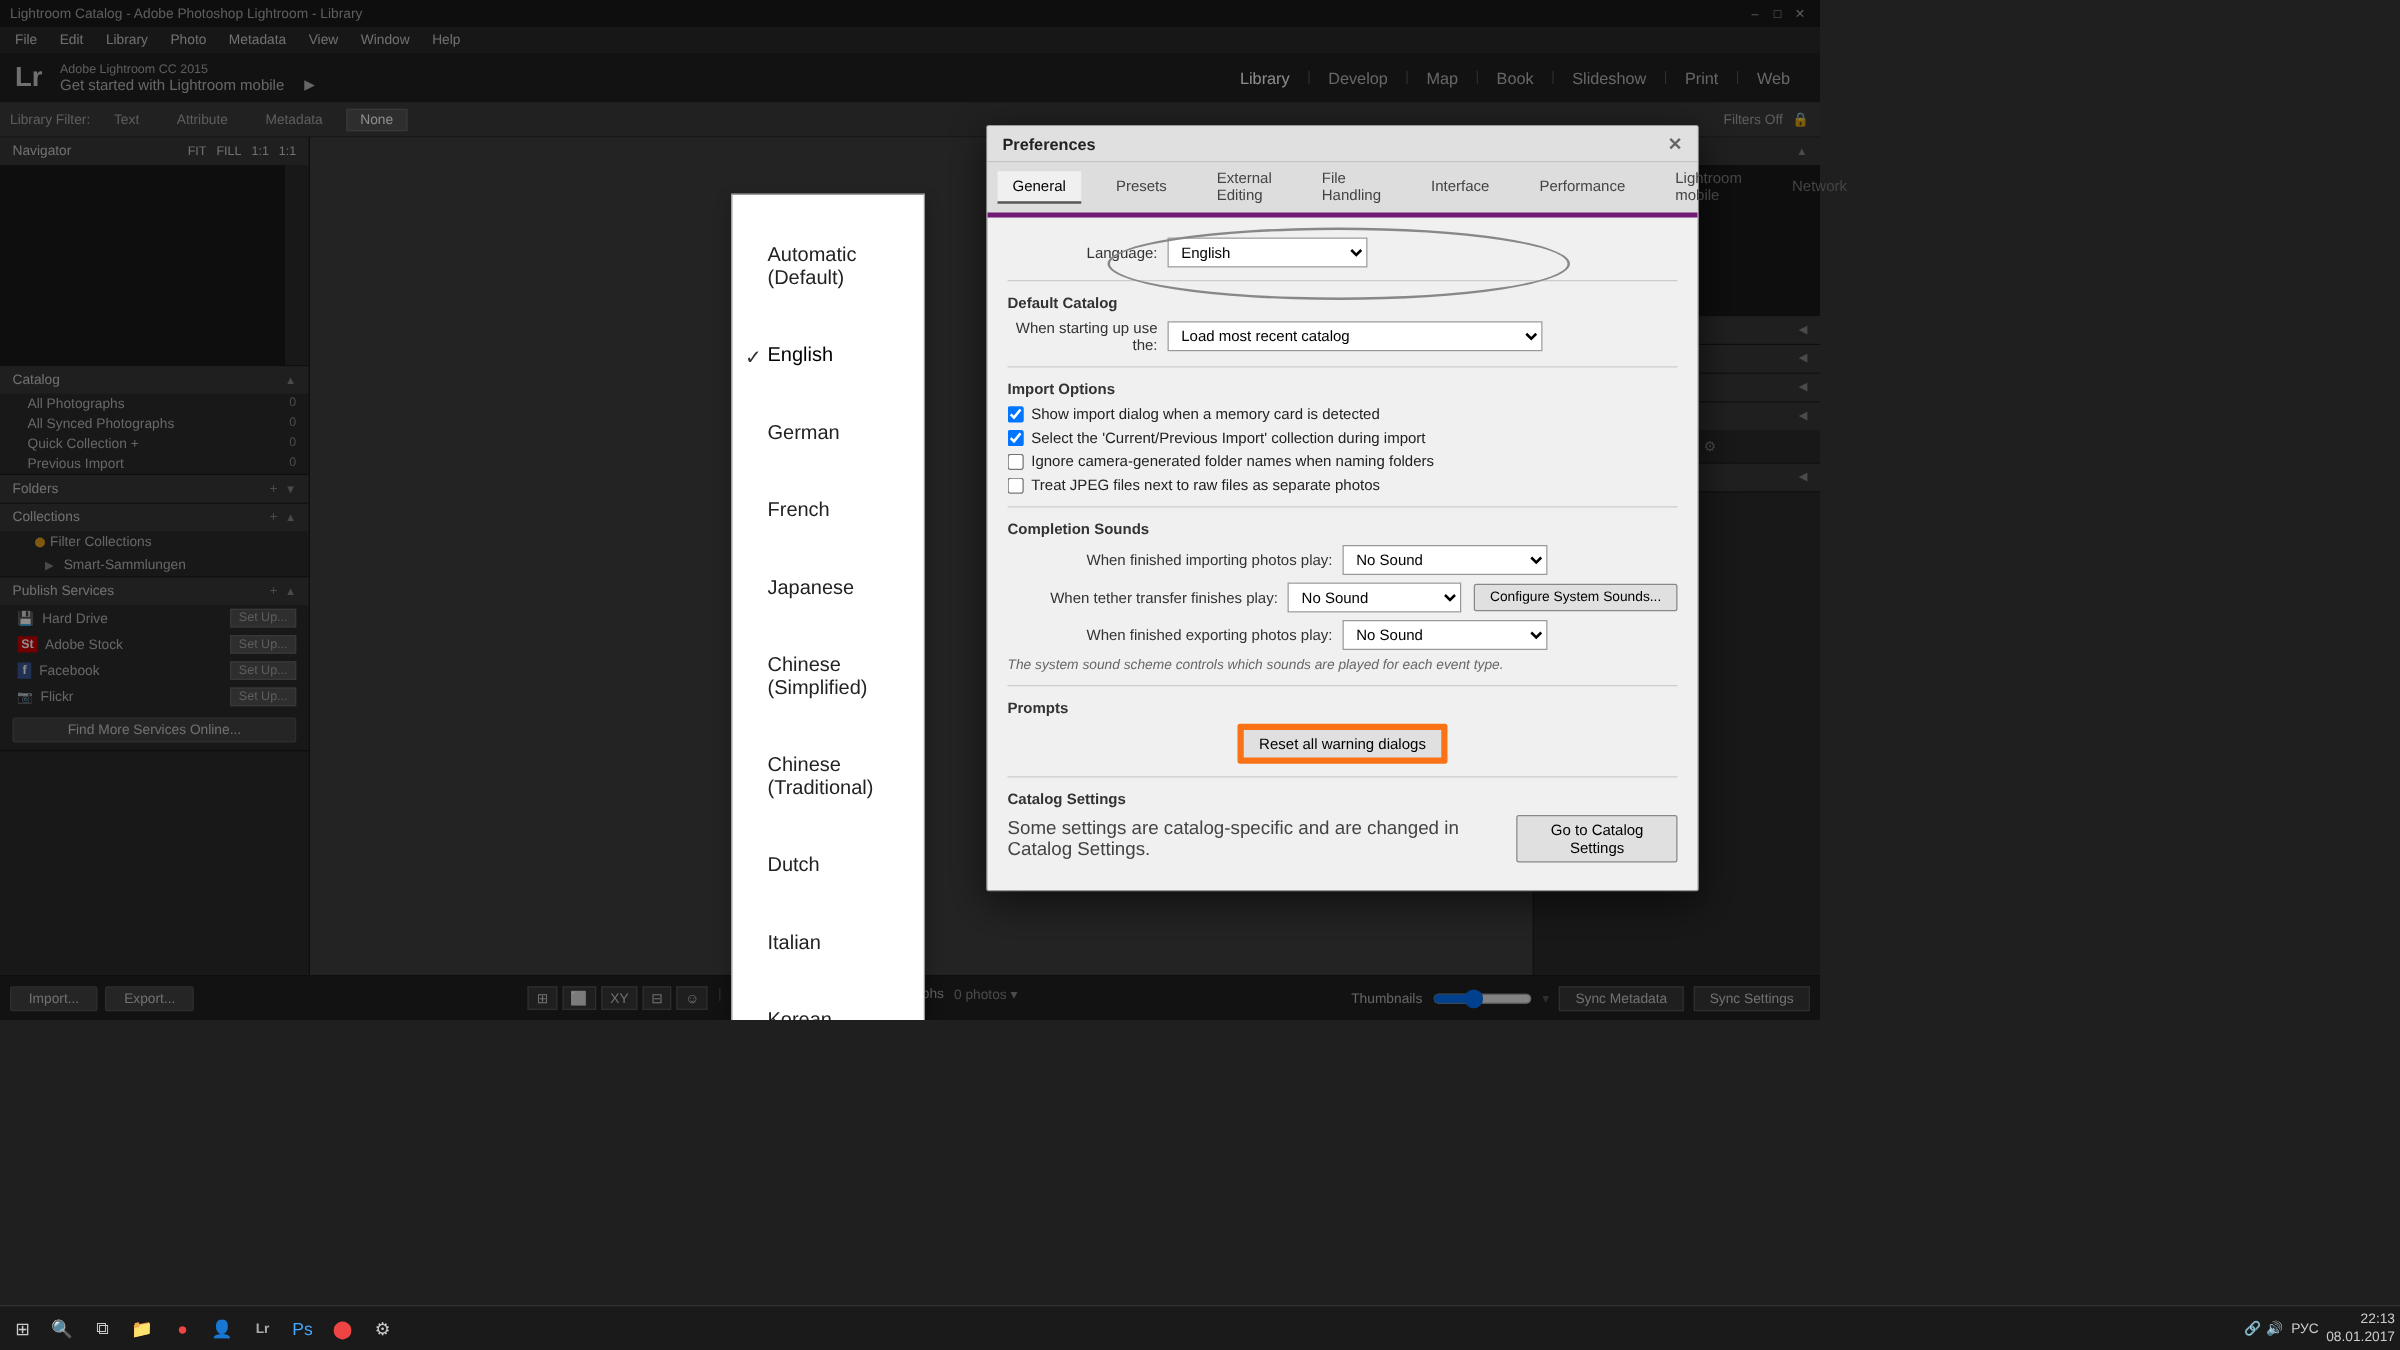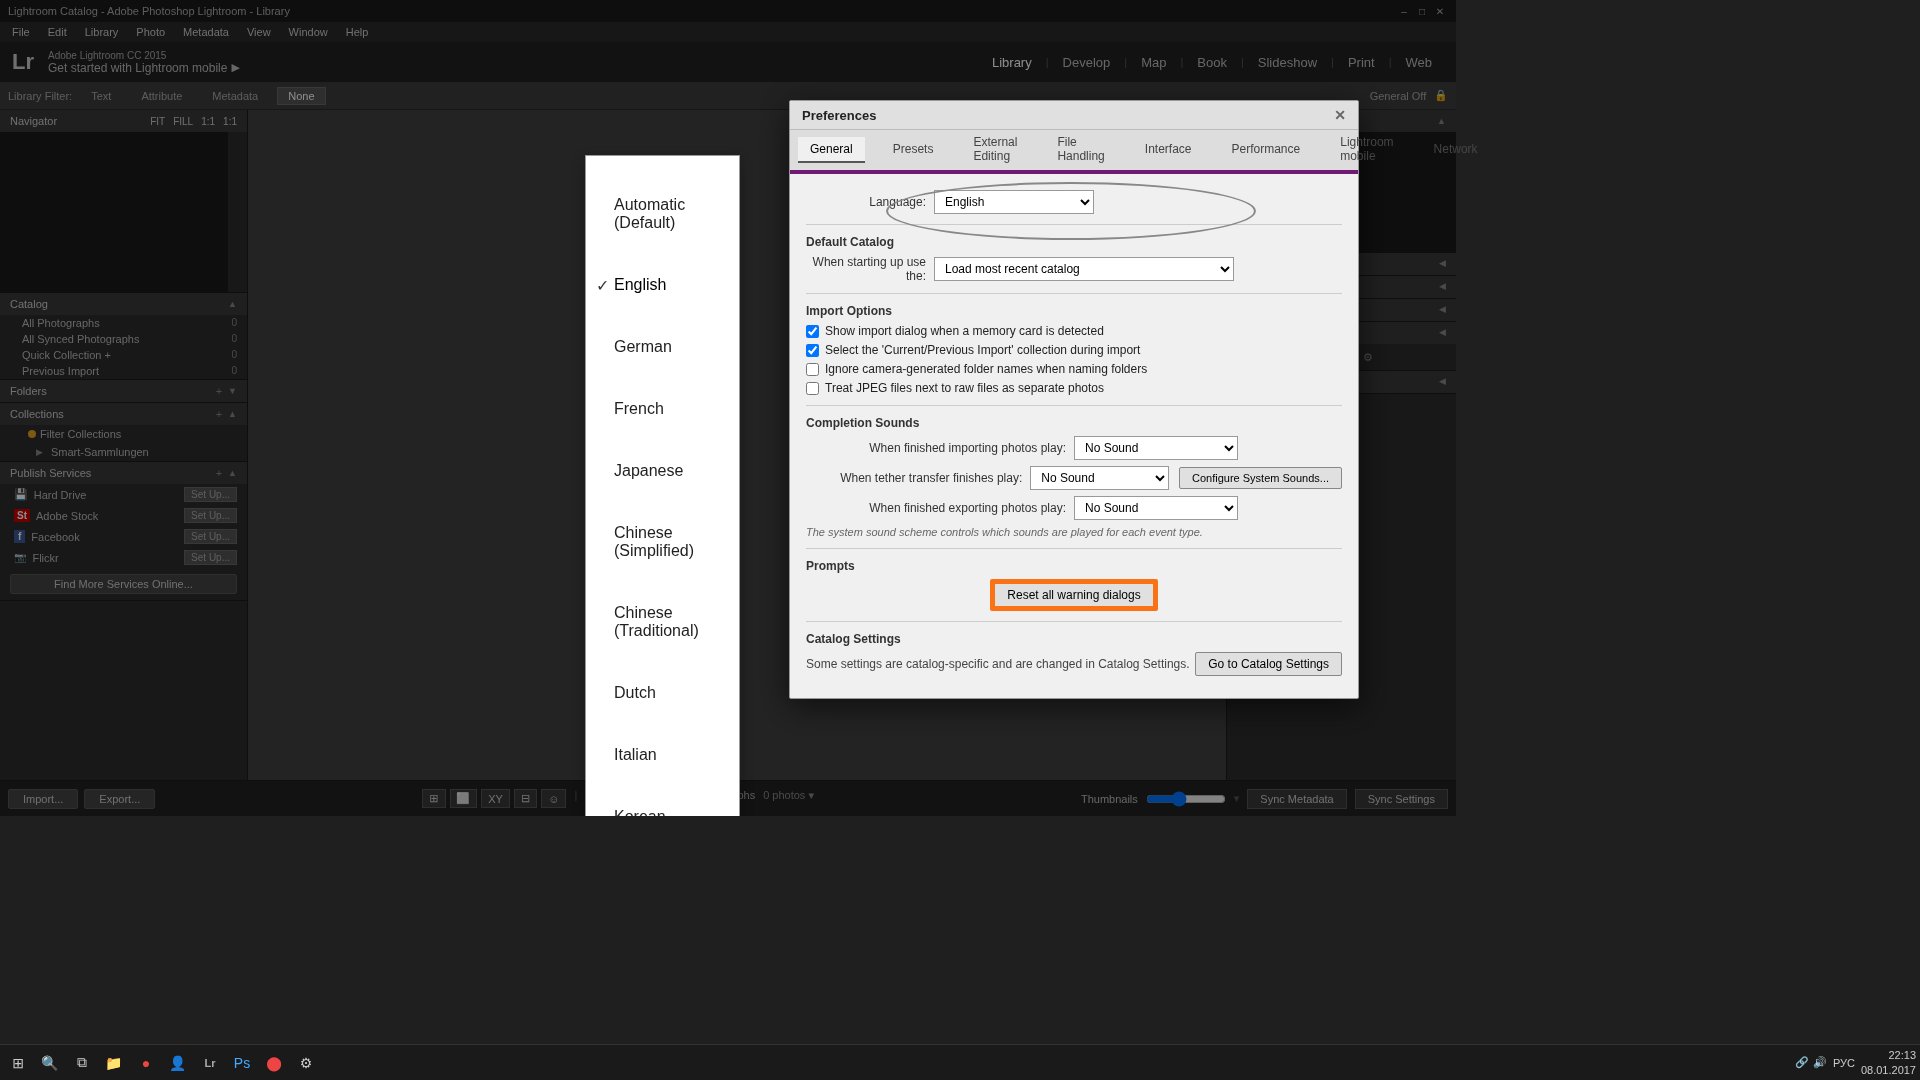--- a/index.html
+++ b/index.html
@@ -149,21 +149,21 @@
   <span class="menu-item">View</span>
   <span class="menu-item">Window</span>
   <span class="menu-item">Help</span>
 </div>
 
 <div class="top-header">
   <div class="top-header-left">
     <span class="lr-logo">Lr</span>
     <div>
       <div style="font-size:10px;color:#aaa;">Adobe Lightroom CC 2015</div>
-      <div style="display:flex;align-items:center;gap:4px;">
+      <div style="display:flex;align-items:center;gap:16px;">
         <span style="font-size:12px;color:#bbb;">Get started with Lightroom mobile</span>
         <span style="color:#bbb;cursor:pointer;">▶</span>
       </div>
     </div>
   </div>
   <div class="nav-links">
     <span class="nav-link active">Library</span>
     <span class="nav-sep">|</span>
     <span class="nav-link">Develop</span>
     <span class="nav-sep">|</span>
@@ -179,21 +179,21 @@
   </div>
 </div>
 
 <div class="filter-bar">
   <span class="filter-label">Library Filter:</span>
   <span class="filter-btn">Text</span>
   <span class="filter-btn">Attribute</span>
   <span class="filter-btn">Metadata</span>
   <span class="filter-btn active">None</span>
   <div class="filter-right">
-    <span>General Off</span>
+    <span>Filters Off</span>
     <span>🔒</span>
   </div>
 </div>
 
 <div class="main-layout">
 
   <div class="left-panel">
 
     <div class="panel-section">
       <div class="panel-header">
@@ -475,21 +475,21 @@
 
     <div class="dialog-section-label">Prompts</div>
     <div style="text-align:center;margin-bottom:8px;">
       <button class="reset-btn">Reset all warning dialogs</button>
     </div>
 
     <hr class="dialog-hr">
 
     <div class="dialog-section-label">Catalog Settings</div>
     <div style="display:flex;align-items:center;justify-content:space-between;margin-bottom:6px;">
-      <span style="color:#444;font-size:12px;max-width:430px;">Some settings are catalog-specific and are changed in Catalog Settings.</span>
+      <span style="color:#444;font-size:15px;max-width:430px;">Some settings are catalog-specific and are changed in Catalog Settings.</span>
       <button class="catalog-settings-btn">Go to Catalog Settings</button>
     </div>
   </div>
 
 </div>
 
 <div class="lang-dropdown">
   <div class="lang-option">Automatic (Default)</div>
   <div class="lang-option selected">English</div>
   <div class="lang-option">German</div>

